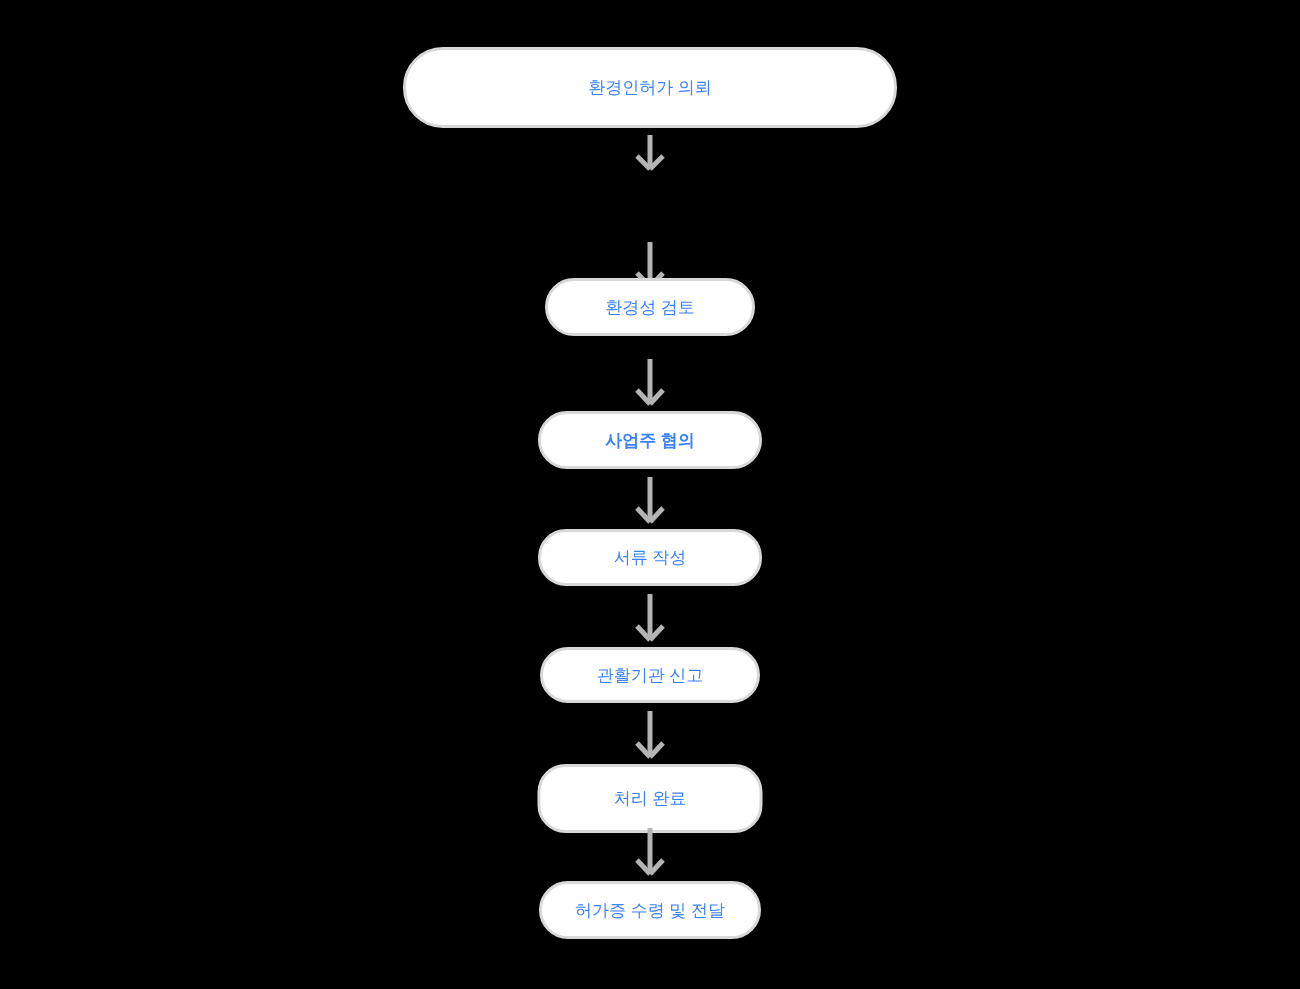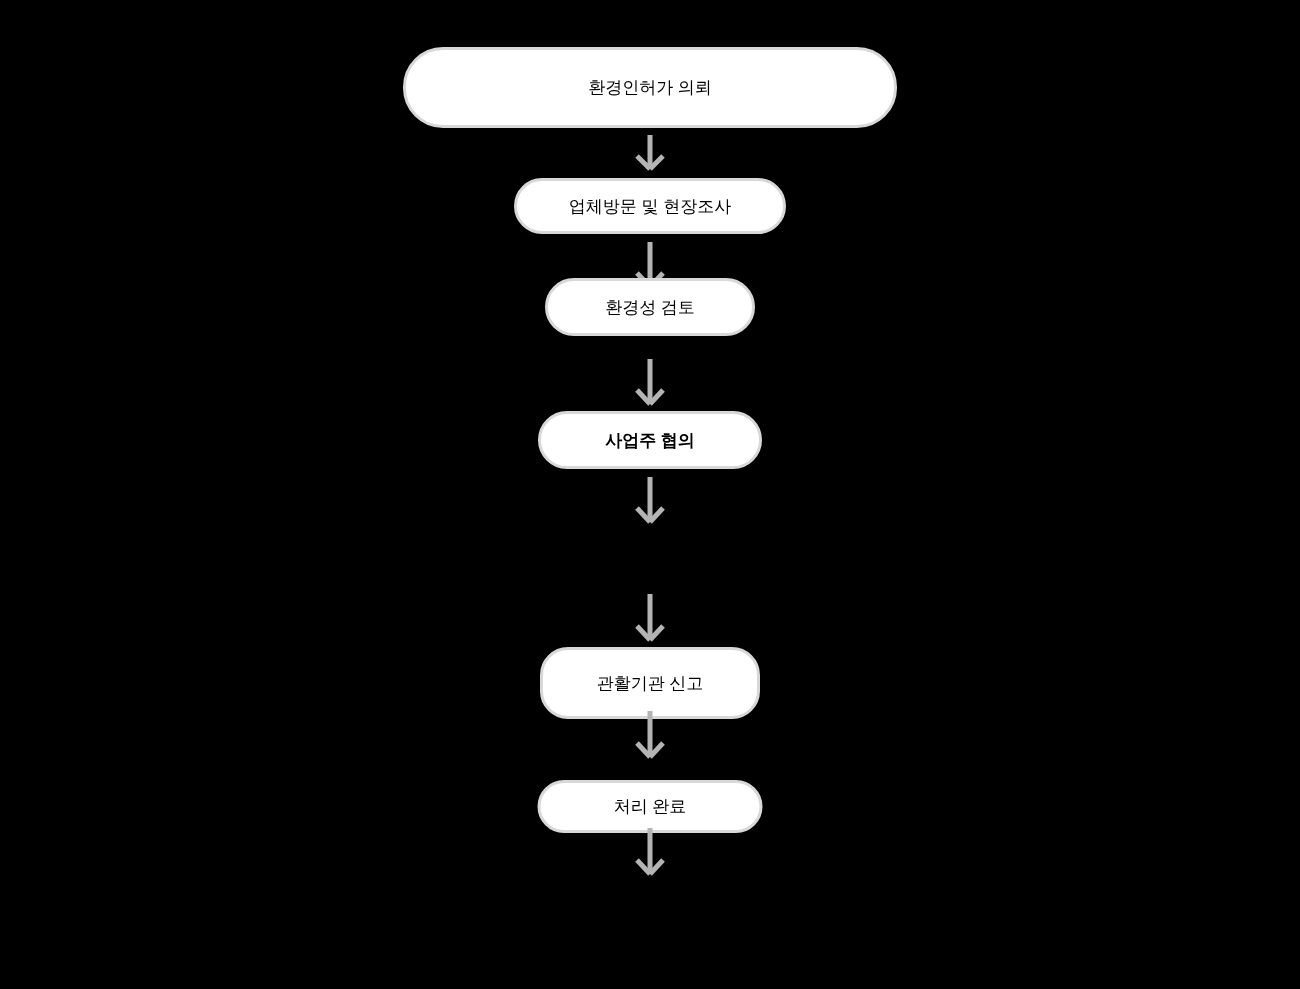--- a/index.html
+++ b/index.html
@@ -15,36 +15,36 @@
     overflow: hidden;
     font-family: "Liberation Sans", "DejaVu Sans", sans-serif;
   }
   .flow-box {
     position: absolute;
     left: 50%;
     transform: translateX(-50%);
     box-sizing: border-box;
     background: #ffffff;
     border: 3px solid #d8d8d8;
-    color: #000000;
+    color: #3b82f6;
     font-size: 17px;
     line-height: 1;
     display: flex;
     align-items: center;
     justify-content: center;
     text-align: center;
     white-space: nowrap;
   }
   .box1 { top: 47px;  width: 494px; height: 81px; border-radius: 40px; }
   .box2 { top: 178px; width: 272px; height: 56px; border-radius: 28px; }
   .box3 { top: 278px; width: 210px; height: 58px; border-radius: 29px; }
   .box4 { top: 411px; width: 224px; height: 58px; border-radius: 29px; font-weight: bold; }
   .box5 { top: 529px; width: 224px; height: 57px; border-radius: 28px; }
-  .box6 { top: 647px; width: 220px; height: 72px; border-radius: 28px; }
-  .box7 { top: 780px; width: 225px; height: 53px; border-radius: 28px; }
+  .box6 { top: 647px; width: 220px; height: 56px; border-radius: 28px; }
+  .box7 { top: 764px; width: 225px; height: 69px; border-radius: 28px; }
   .box8 { top: 881px; width: 222px; height: 58px; border-radius: 29px; }
 
   .flow-arrow {
     position: absolute;
     left: 50%;
     transform: translateX(-50%);
     width: 36px;
   }
   .arr1 { top: 134px; height: 38px; }
   .arr2 { top: 240px; height: 50px; }
@@ -70,23 +70,20 @@
   </div>
 
   <div class="flow-arrow arr1">
     <svg viewBox="0 0 36 38" preserveAspectRatio="none" aria-hidden="true">
       <line x1="18" y1="1" x2="18" y2="35"></line>
       <line x1="5" y1="22" x2="18" y2="35"></line>
       <line x1="31" y1="22" x2="18" y2="35"></line>
     </svg>
   </div>
 
-  <div class="flow-box box2">
-    <span>업체방문 및 현장조사</span>
-  </div>
 
   <div class="flow-arrow arr2">
     <svg viewBox="0 0 36 50" preserveAspectRatio="none" aria-hidden="true">
       <line x1="18" y1="2" x2="18" y2="47"></line>
       <line x1="5" y1="33" x2="18" y2="47"></line>
       <line x1="31" y1="33" x2="18" y2="47"></line>
     </svg>
   </div>
 
   <div class="flow-box box3">
@@ -106,20 +103,23 @@
   </div>
 
   <div class="flow-arrow arr4">
     <svg viewBox="0 0 36 50" preserveAspectRatio="none" aria-hidden="true">
       <line x1="18" y1="2" x2="18" y2="47"></line>
       <line x1="5" y1="33" x2="18" y2="47"></line>
       <line x1="31" y1="33" x2="18" y2="47"></line>
     </svg>
   </div>
 
+  <div class="flow-box box5">
+    <span>서류 작성</span>
+  </div>
 
   <div class="flow-arrow arr5">
     <svg viewBox="0 0 36 51" preserveAspectRatio="none" aria-hidden="true">
       <line x1="18" y1="2" x2="18" y2="48"></line>
       <line x1="5" y1="34" x2="18" y2="48"></line>
       <line x1="31" y1="34" x2="18" y2="48"></line>
     </svg>
   </div>
 
   <div class="flow-box box6">
@@ -139,14 +139,17 @@
   </div>
 
   <div class="flow-arrow arr7">
     <svg viewBox="0 0 36 51" preserveAspectRatio="none" aria-hidden="true">
       <line x1="18" y1="2" x2="18" y2="48"></line>
       <line x1="5" y1="34" x2="18" y2="48"></line>
       <line x1="31" y1="34" x2="18" y2="48"></line>
     </svg>
   </div>
 
+  <div class="flow-box box8">
+    <span>허가증 수령 및 전달</span>
+  </div>
 
 </div>
 
 </body></html>

